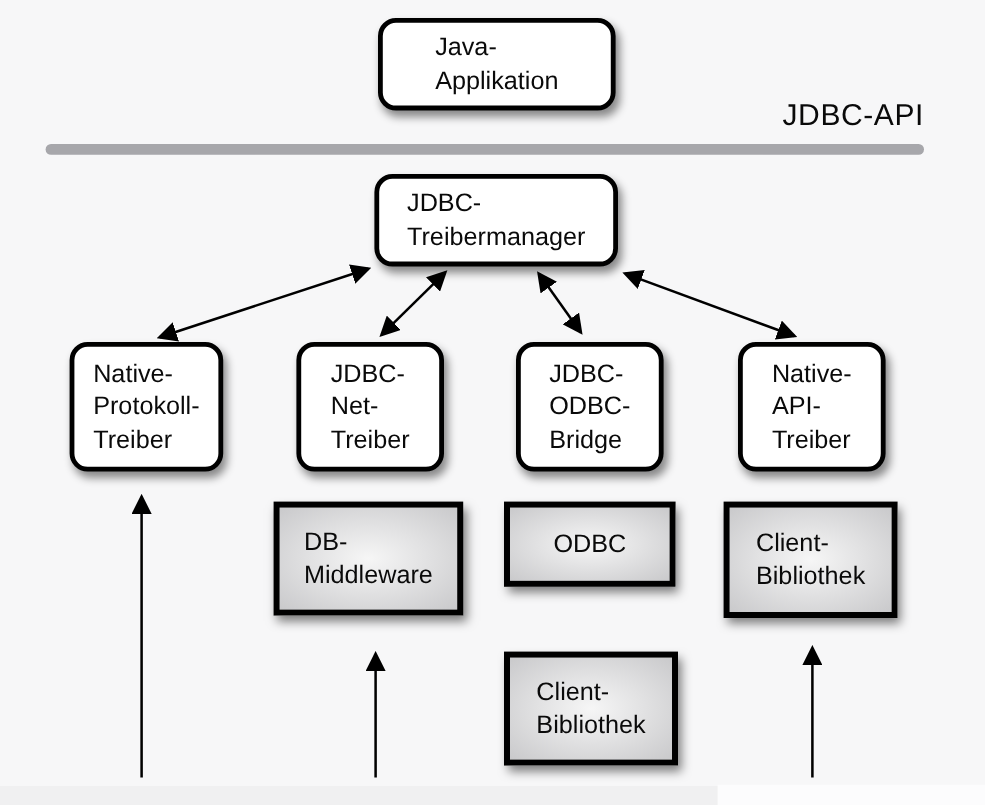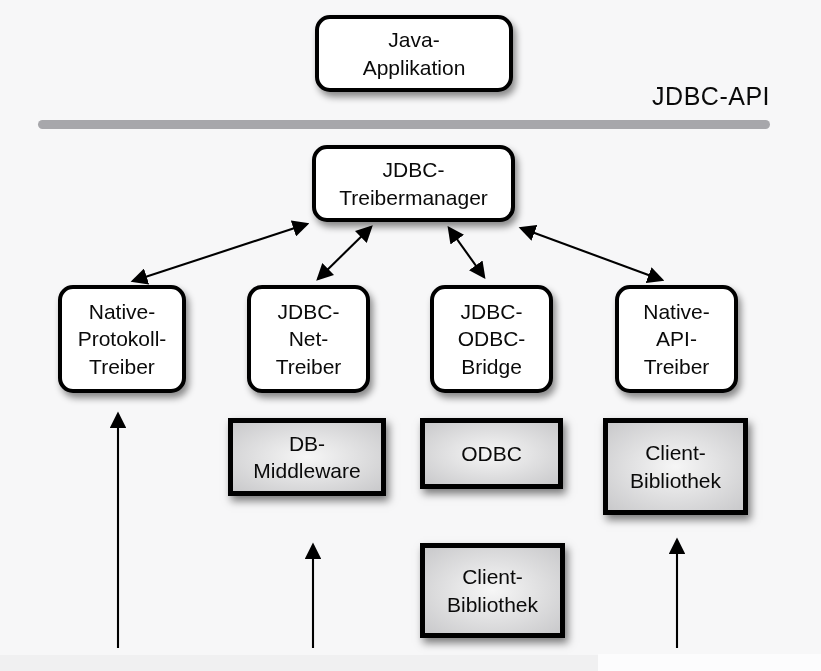--- a/index.html
+++ b/index.html
@@ -8,21 +8,20 @@
     width:821px;height:671px;
     background:#f7f7f8;
     font-family:"Liberation Sans",sans-serif;
     overflow:hidden;
     color:#0a0a0a;
   }
   .node{
     position:absolute;
     box-sizing:border-box;
     display:flex;align-items:center;justify-content:center;
-    text-align:center;
     font-size:21px;line-height:1.3;
     white-space:pre-line;
     color:#0a0a0a;
   }
   .rounded{
     background:#ffffff;
     border:4.5px solid #000;
     border-radius:15px;
     box-shadow:3px 5px 7px rgba(0,0,0,.45);
   }
@@ -97,21 +96,21 @@
 Treiber</div>
 
   <div class="node rounded" style="left:430px;top:285px;width:123px;height:108px;">JDBC-
 ODBC-
 Bridge</div>
 
   <div class="node rounded" style="left:615px;top:285px;width:123px;height:108px;">Native-
 API-
 Treiber</div>
 
-  <div class="node gray" style="left:228px;top:418px;width:158px;height:78px;">DB-
+  <div class="node gray" style="left:228px;top:418px;width:158px;height:95px;">DB-
 Middleware</div>
 
   <div class="node gray" style="left:420px;top:418px;width:143px;height:71px;">ODBC</div>
 
   <div class="node gray" style="left:603px;top:418px;width:145px;height:97px;">Client-
 Bibliothek</div>
 
   <div class="node gray" style="left:420px;top:543px;width:145px;height:95px;">Client-
 Bibliothek</div>
 

